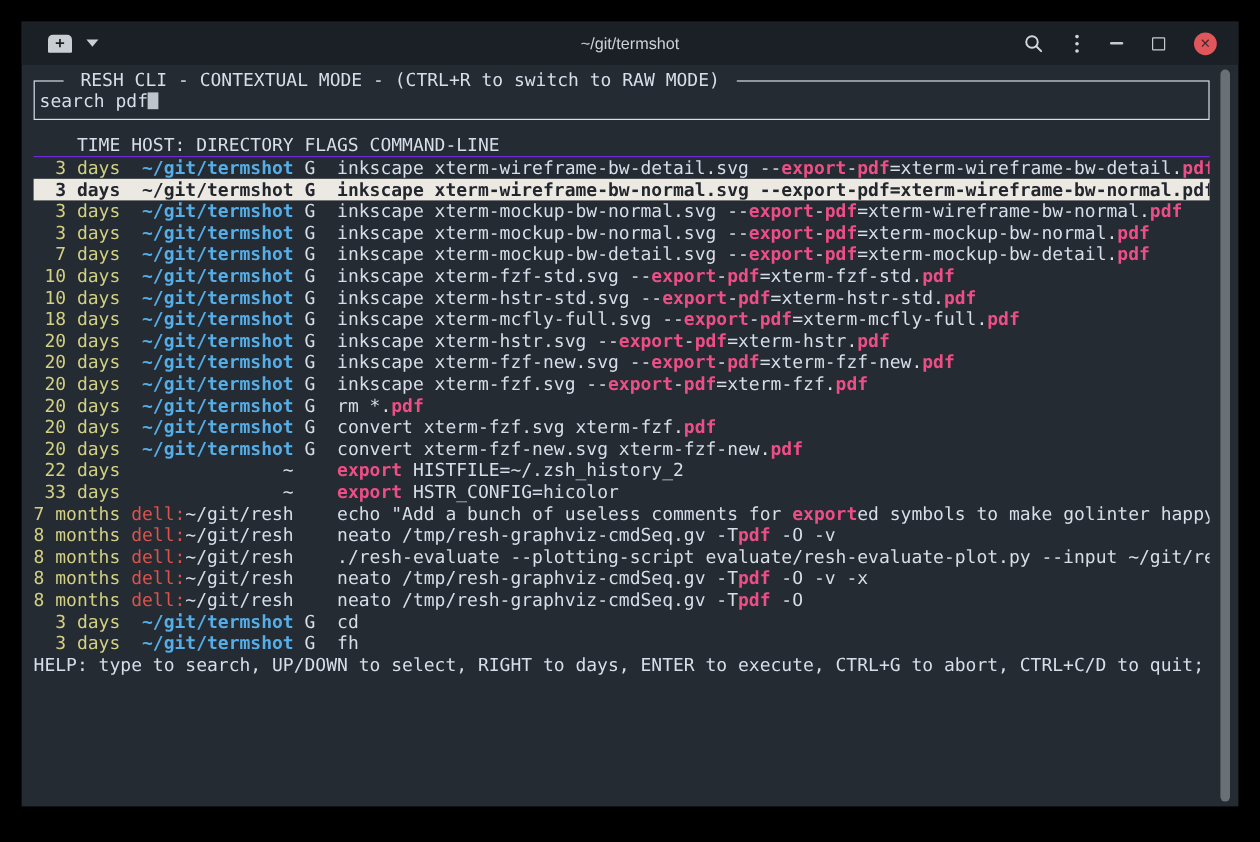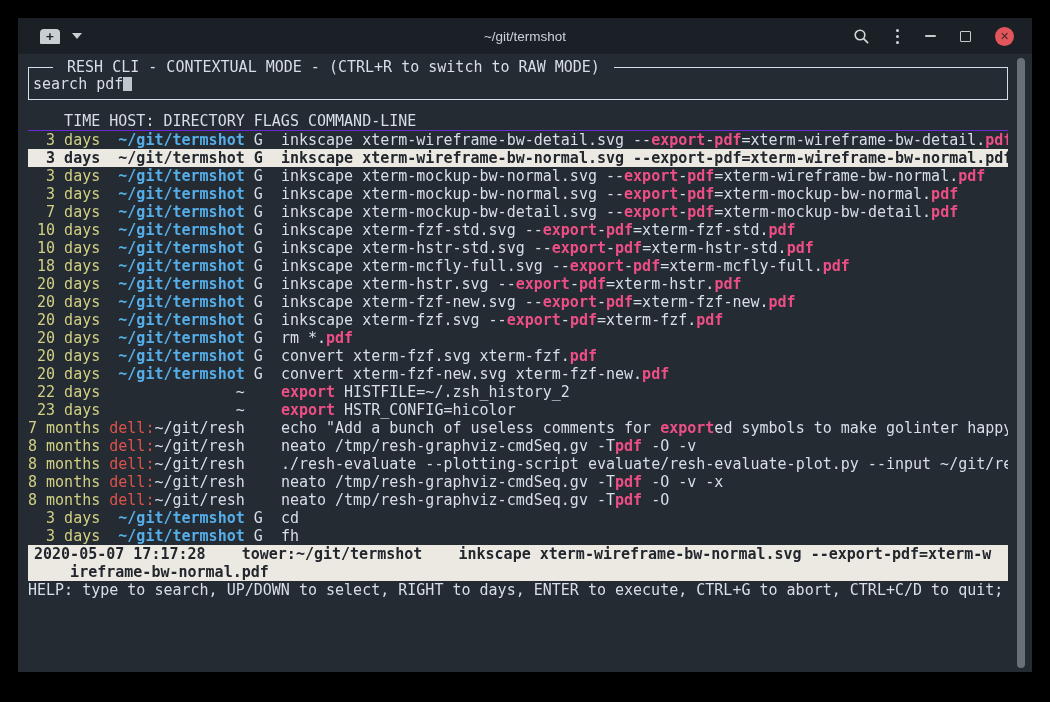--- a/index.html
+++ b/index.html
@@ -107,30 +107,28 @@
         <div class="row"><span class="time"> 10 days</span><span>  </span><span class="dirl">~/git/termshot</span><span> G  </span><span>inkscape xterm-fzf-std.svg --</span><span class="hl">export</span><span>-</span><span class="hl">pdf</span><span>=xterm-fzf-std.</span><span class="hl">pdf</span></div>
         <div class="row"><span class="time"> 10 days</span><span>  </span><span class="dirl">~/git/termshot</span><span> G  </span><span>inkscape xterm-hstr-std.svg --</span><span class="hl">export</span><span>-</span><span class="hl">pdf</span><span>=xterm-hstr-std.</span><span class="hl">pdf</span></div>
         <div class="row"><span class="time"> 18 days</span><span>  </span><span class="dirl">~/git/termshot</span><span> G  </span><span>inkscape xterm-mcfly-full.svg --</span><span class="hl">export</span><span>-</span><span class="hl">pdf</span><span>=xterm-mcfly-full.</span><span class="hl">pdf</span></div>
         <div class="row"><span class="time"> 20 days</span><span>  </span><span class="dirl">~/git/termshot</span><span> G  </span><span>inkscape xterm-hstr.svg --</span><span class="hl">export</span><span>-</span><span class="hl">pdf</span><span>=xterm-hstr.</span><span class="hl">pdf</span></div>
         <div class="row"><span class="time"> 20 days</span><span>  </span><span class="dirl">~/git/termshot</span><span> G  </span><span>inkscape xterm-fzf-new.svg --</span><span class="hl">export</span><span>-</span><span class="hl">pdf</span><span>=xterm-fzf-new.</span><span class="hl">pdf</span></div>
         <div class="row"><span class="time"> 20 days</span><span>  </span><span class="dirl">~/git/termshot</span><span> G  </span><span>inkscape xterm-fzf.svg --</span><span class="hl">export</span><span>-</span><span class="hl">pdf</span><span>=xterm-fzf.</span><span class="hl">pdf</span></div>
         <div class="row"><span class="time"> 20 days</span><span>  </span><span class="dirl">~/git/termshot</span><span> G  </span><span>rm *.</span><span class="hl">pdf</span></div>
         <div class="row"><span class="time"> 20 days</span><span>  </span><span class="dirl">~/git/termshot</span><span> G  </span><span>convert xterm-fzf.svg xterm-fzf.</span><span class="hl">pdf</span></div>
         <div class="row"><span class="time"> 20 days</span><span>  </span><span class="dirl">~/git/termshot</span><span> G  </span><span>convert xterm-fzf-new.svg xterm-fzf-new.</span><span class="hl">pdf</span></div>
         <div class="row"><span class="time"> 22 days</span><span>               </span><span>~</span><span>    </span><span class="hl">export</span><span> HISTFILE=~/.zsh_history_2</span></div>
-        <div class="row"><span class="time"> 23 days</span><span>               </span><span>~</span><span>    </span><span class="hl">export</span><span> HSTR_CONFIG=hicolor</span></div>
+        <div class="row"><span class="time"> 33 days</span><span>               </span><span>~</span><span>    </span><span class="hl">export</span><span> HSTR_CONFIG=hicolor</span></div>
         <div class="row"><span class="time">7 months</span><span> </span><span class="host">dell:</span><span>~/git/resh</span><span>    </span><span>echo "Add a bunch of useless comments for </span><span class="hl">export</span><span>ed symbols to make golinter happy"</span></div>
         <div class="row"><span class="time">8 months</span><span> </span><span class="host">dell:</span><span>~/git/resh</span><span>    </span><span>neato /tmp/resh-graphviz-cmdSeq.gv -T</span><span class="hl">pdf</span><span> -O -v</span></div>
         <div class="row"><span class="time">8 months</span><span> </span><span class="host">dell:</span><span>~/git/resh</span><span>    </span><span>./resh-evaluate --plotting-script evaluate/resh-evaluate-plot.py --input ~/git/resh</span></div>
         <div class="row"><span class="time">8 months</span><span> </span><span class="host">dell:</span><span>~/git/resh</span><span>    </span><span>neato /tmp/resh-graphviz-cmdSeq.gv -T</span><span class="hl">pdf</span><span> -O -v -x</span></div>
         <div class="row"><span class="time">8 months</span><span> </span><span class="host">dell:</span><span>~/git/resh</span><span>    </span><span>neato /tmp/resh-graphviz-cmdSeq.gv -T</span><span class="hl">pdf</span><span> -O</span></div>
         <div class="row"><span class="time">  3 days</span><span>  </span><span class="dirl">~/git/termshot</span><span> G  </span><span>cd</span></div>
         <div class="row"><span class="time">  3 days</span><span>  </span><span class="dirl">~/git/termshot</span><span> G  </span><span>fh</span></div>
       </div>
 
-    <div class="status"><span>2020-05-07 17:17:28    tower:~/git/termshot    inkscape xterm-wireframe-bw-normal.svg --export-pdf=xterm-w</span>
-<span>    ireframe-bw-normal.pdf</span></div>
 
     <div class="helpline">HELP: type to search, UP/DOWN to select, RIGHT to days, ENTER to execute, CTRL+G to abort, CTRL+C/D to quit;</div>
   </div>
 
   <div class="scrollbar"></div>
 </div>
 
 </body></html>

